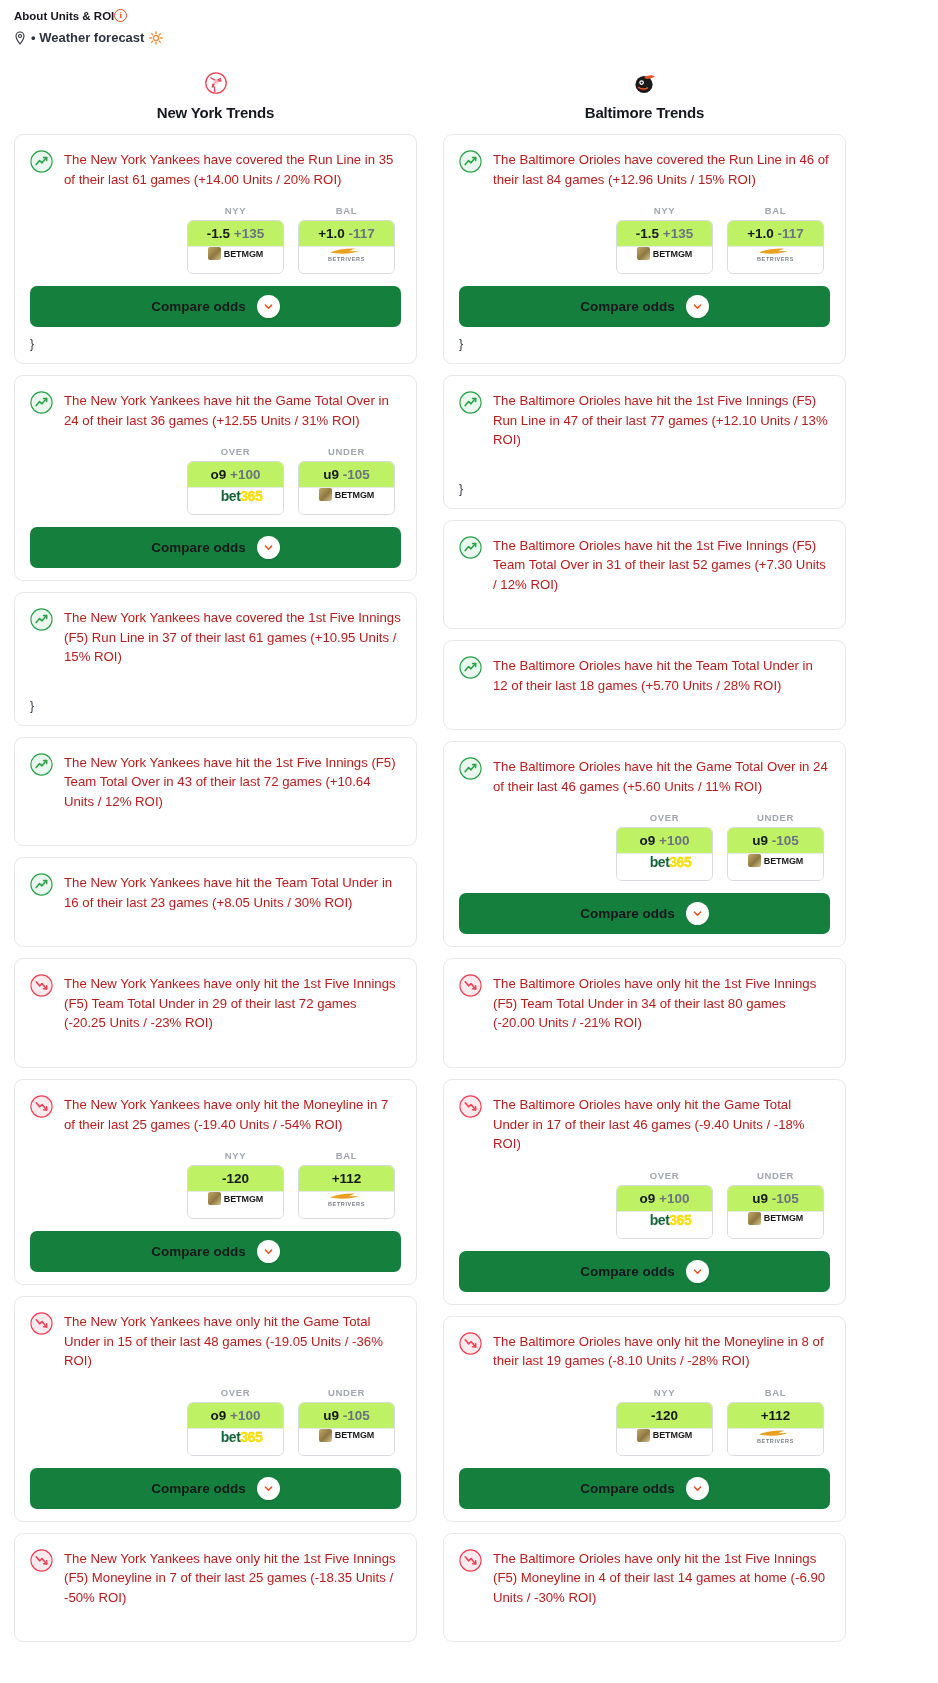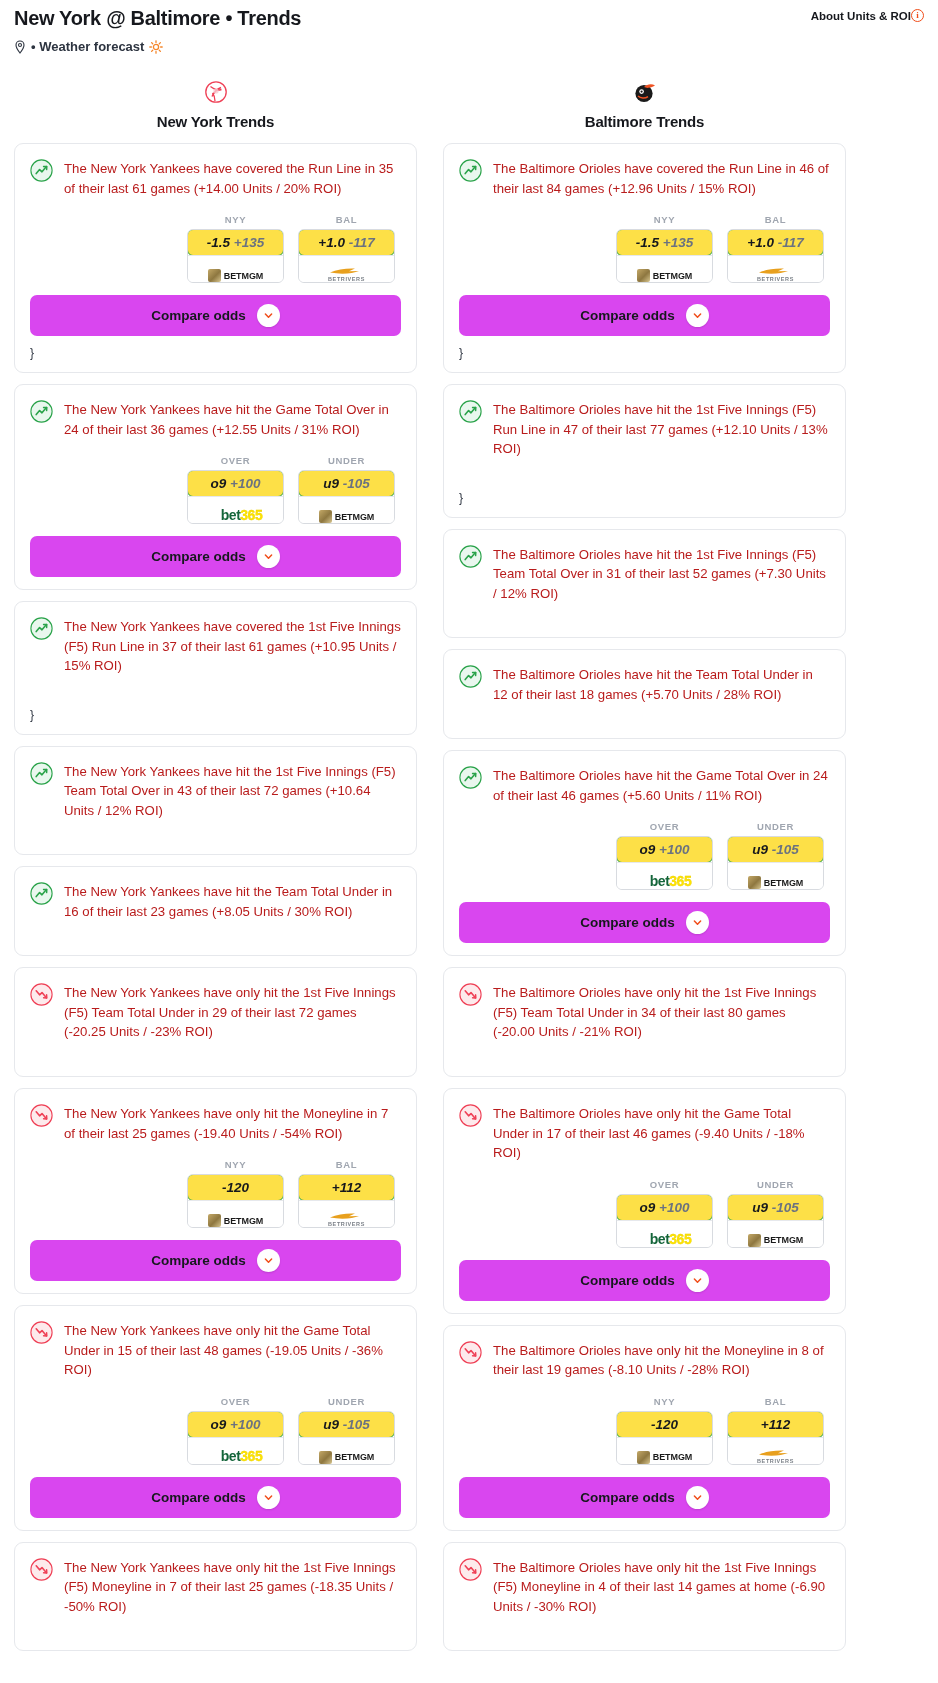--- a/index.html
+++ b/index.html
@@ -85,30 +85,29 @@
   .odds-col { width: 97px; }
   .odds-label {
     text-align: center; font-size: 9.5px; font-weight: 700;
     color: #a0a6b0; letter-spacing: 0.6px; margin-bottom: 4px;
   }
   .odds-box {
     border-radius: 6px; overflow: hidden;
     border: 1px solid #d8dbe0;
   }
   .odds-value {
-    border: 1px solid #2aa34a; border-radius: 6px;
-    margin: -1px; background: #fde047;
+    border: 1px solid #2aa34a; border-radius: 0;
+    margin: -1px; background: #bef264;
     text-align: center; padding: 5px 2px;
     font-size: 13.5px; font-weight: 700; color: #16181d;
     white-space: nowrap;
-    font-style: italic;
   }
   .odds-value .secondary { color: #6b7280; font-weight: 600; }
   .book-strip {
-    height: 27px; display: flex; align-items: flex-end; justify-content: center;
+    height: 27px; display: flex; align-items: flex-start; justify-content: center;
     background: #fff; border-top: 1px solid #e6e8ec;
   }
 
   
   .logo-betmgm { display: flex; align-items: center; gap: 3px; }
   .mgm-lion {
     width: 13px; height: 13px; border-radius: 2px;
     background: linear-gradient(135deg,#c4a968 0%,#8e7740 55%,#d8c690 100%);
   }
   .mgm-text { font-size: 9px; letter-spacing: -0.1px; color: #1a1a1a; }
@@ -119,38 +118,37 @@
   .logo-bet365 .b1 { color: #14653a; }
   .logo-bet365 .b2 { color: #ffe400; -webkit-text-stroke: 0.3px #e6ce00; }
 
   .logo-betrivers { display: flex; flex-direction: column; align-items: center; gap: 1px; }
   .br-swoosh { width: 34px; height: 8px; }
   .br-text { font-size: 5.5px; font-weight: 800; letter-spacing: 0.6px; color: #7b8088; }
 
   
   .compare-bar {
     margin-top: 12px;
-    background: #d946ef; border-radius: 7px;
+    background: #15803d; border-radius: 7px;
     height: 41px;
     display: flex; align-items: center; justify-content: center; gap: 11px;
     cursor: pointer;
   }
   .compare-label { font-size: 13.5px; font-weight: 600; color: #16181d; }
   .chev-btn {
     width: 23px; height: 23px; border-radius: 50%;
     background: #ffffff; display: flex; align-items: center; justify-content: center;
     box-shadow: 0 1px 2px rgba(0,0,0,0.12);
   }
 </style>
 </head>
 <body>
 
 <div class="page-header">
   <div class="title-row">
-    <div class="page-title">New York @ Baltimore • Trends</div>
     <div class="about-link">
       <span>About Units &amp; ROI</span>
       <span class="info-circle">i</span>
     </div>
   </div>
   <div class="meta-row">
     <span class="pin-icon">
       <svg viewBox="0 0 12 14" width="12" height="14">
           <path d="M6 1C3.8 1 2 2.8 2 5c0 3 4 8 4 8s4-5 4-8c0-2.2-1.8-4-4-4z" fill="none" stroke="#2d3440" stroke-width="1.1"></path>
           <circle cx="6" cy="5" r="1.5" fill="none" stroke="#2d3440" stroke-width="1.1"></circle>

